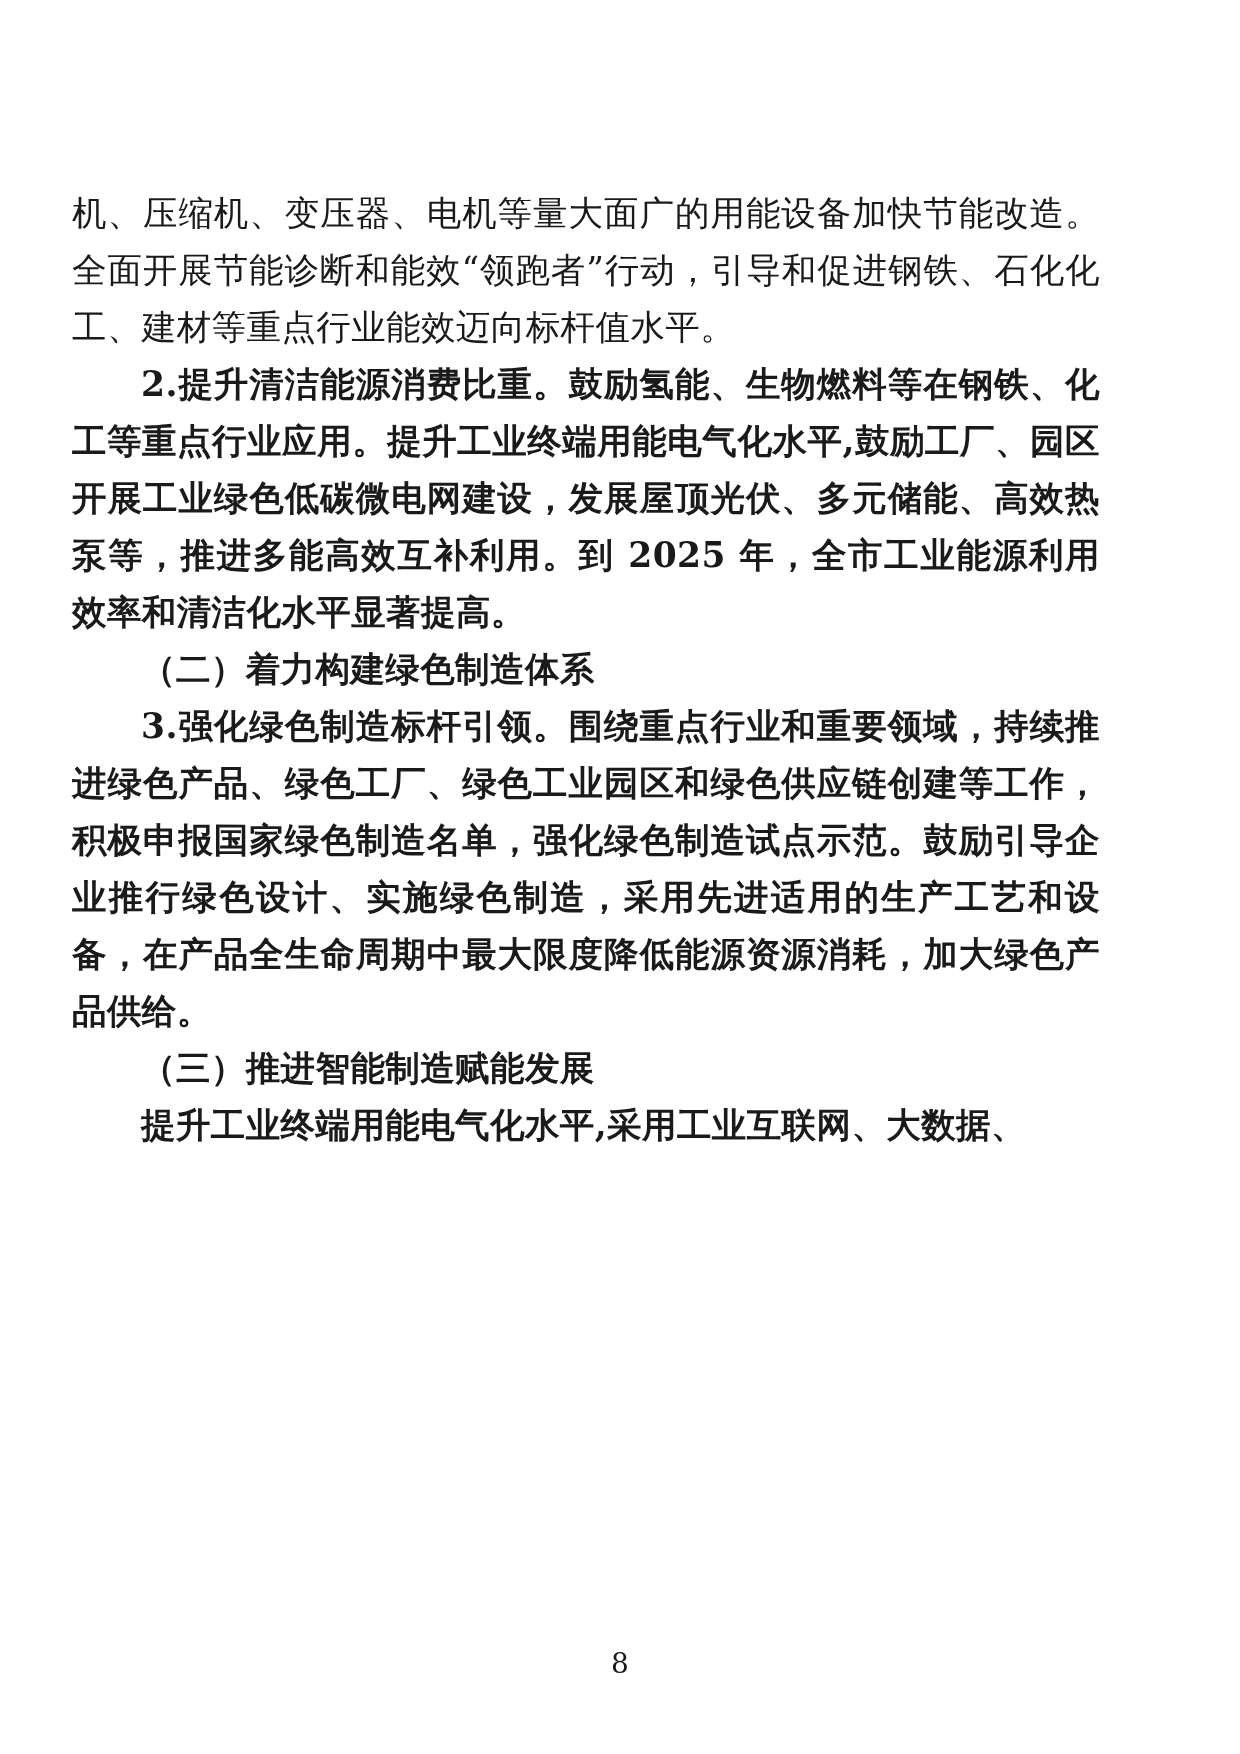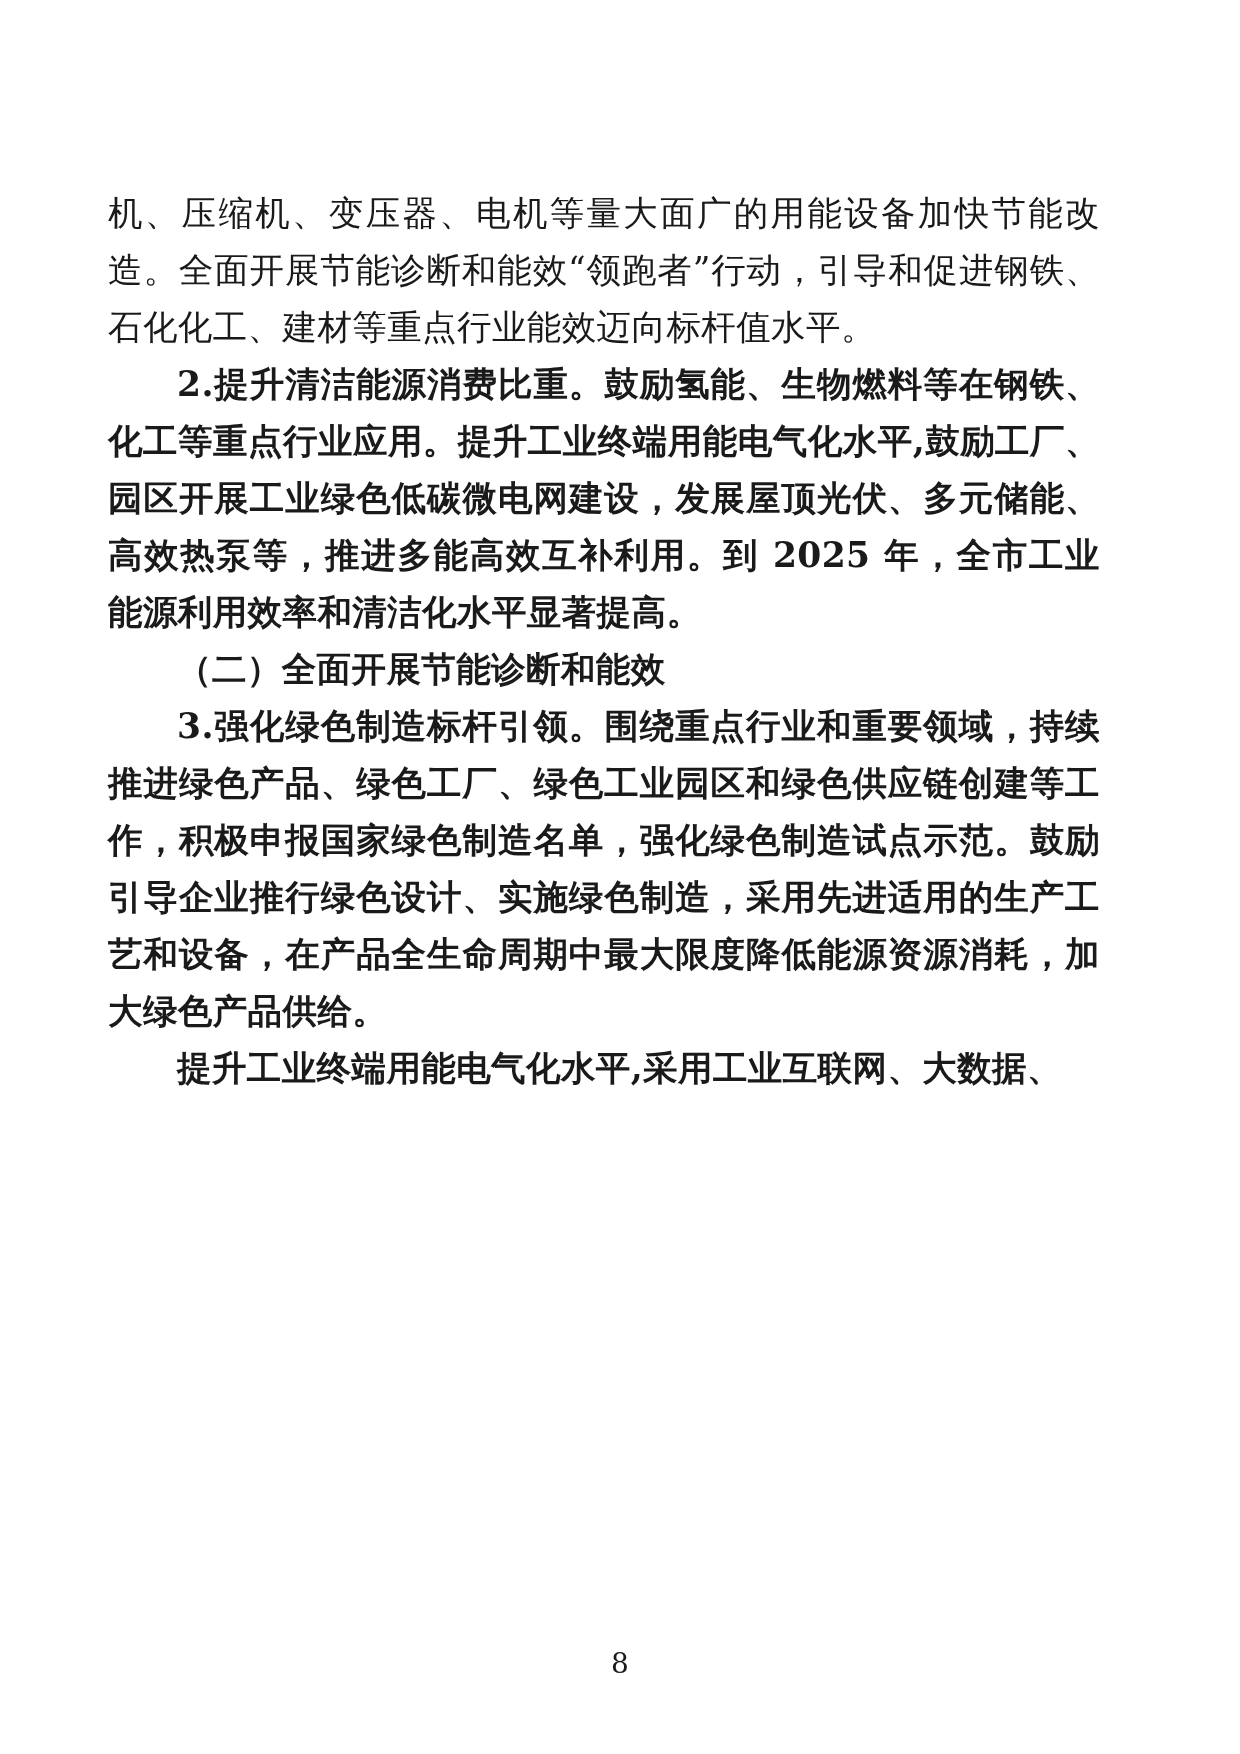--- a/index.html
+++ b/index.html
@@ -14,21 +14,21 @@
     font-family: "DejaVu Serif", "Liberation Serif", serif;
     color: #1a1a1a;
   }
   .page {
     position: absolute;
     left: 0;
     top: 0;
     width: 1240px;
     height: 1600px;
     box-sizing: border-box;
-    padding: 185px 140px 60px 108px;
+    padding: 185px 140px 60px 72px;
   }
   .doc-body {
     font-size: 34.5px;
     line-height: 57px;
     letter-spacing: 0.4px;
     text-align: justify;
     text-justify: inter-ideograph;
   }
   .para {
     margin: 0;
@@ -50,19 +50,20 @@
     color: #1a1a1a;
   }
 </style>
 </head>
 <body>
 
 <div class="page">
   <div class="doc-body">
     <p class="para">机、压缩机、变压器、电机等量大面广的用能设备加快节能改造。全面开展节能诊断和能效“领跑者”行动，引导和促进钢铁、石化化工、建材等重点行业能效迈向标杆值水平。</p>
     <p class="para indent">2.提升清洁能源消费比重。鼓励氢能、生物燃料等在钢铁、化工等重点行业应用。提升工业终端用能电气化水平,鼓励工厂、园区开展工业绿色低碳微电网建设，发展屋顶光伏、多元储能、高效热泵等，推进多能高效互补利用。到 2025 年，全市工业能源利用效率和清洁化水平显著提高。</p>
-    <p class="para indent">（二）全面开展节能诊断和能效</p>
+    <p class="para indent">（二）着力构建绿色制造体系</p>
     <p class="para indent">3.强化绿色制造标杆引领。围绕重点行业和重要领域，持续推进绿色产品、绿色工厂、绿色工业园区和绿色供应链创建等工作，积极申报国家绿色制造名单，强化绿色制造试点示范。鼓励引导企业推行绿色设计、实施绿色制造，采用先进适用的生产工艺和设备，在产品全生命周期中最大限度降低能源资源消耗，加大绿色产品供给。</p>
+    <p class="para indent">（三）推进智能制造赋能发展</p>
     <p class="para indent">提升工业终端用能电气化水平,采用工业互联网、大数据、</p>
   </div>
 </div>
 
 <div class="page-number">8</div>
 
 </body></html>

